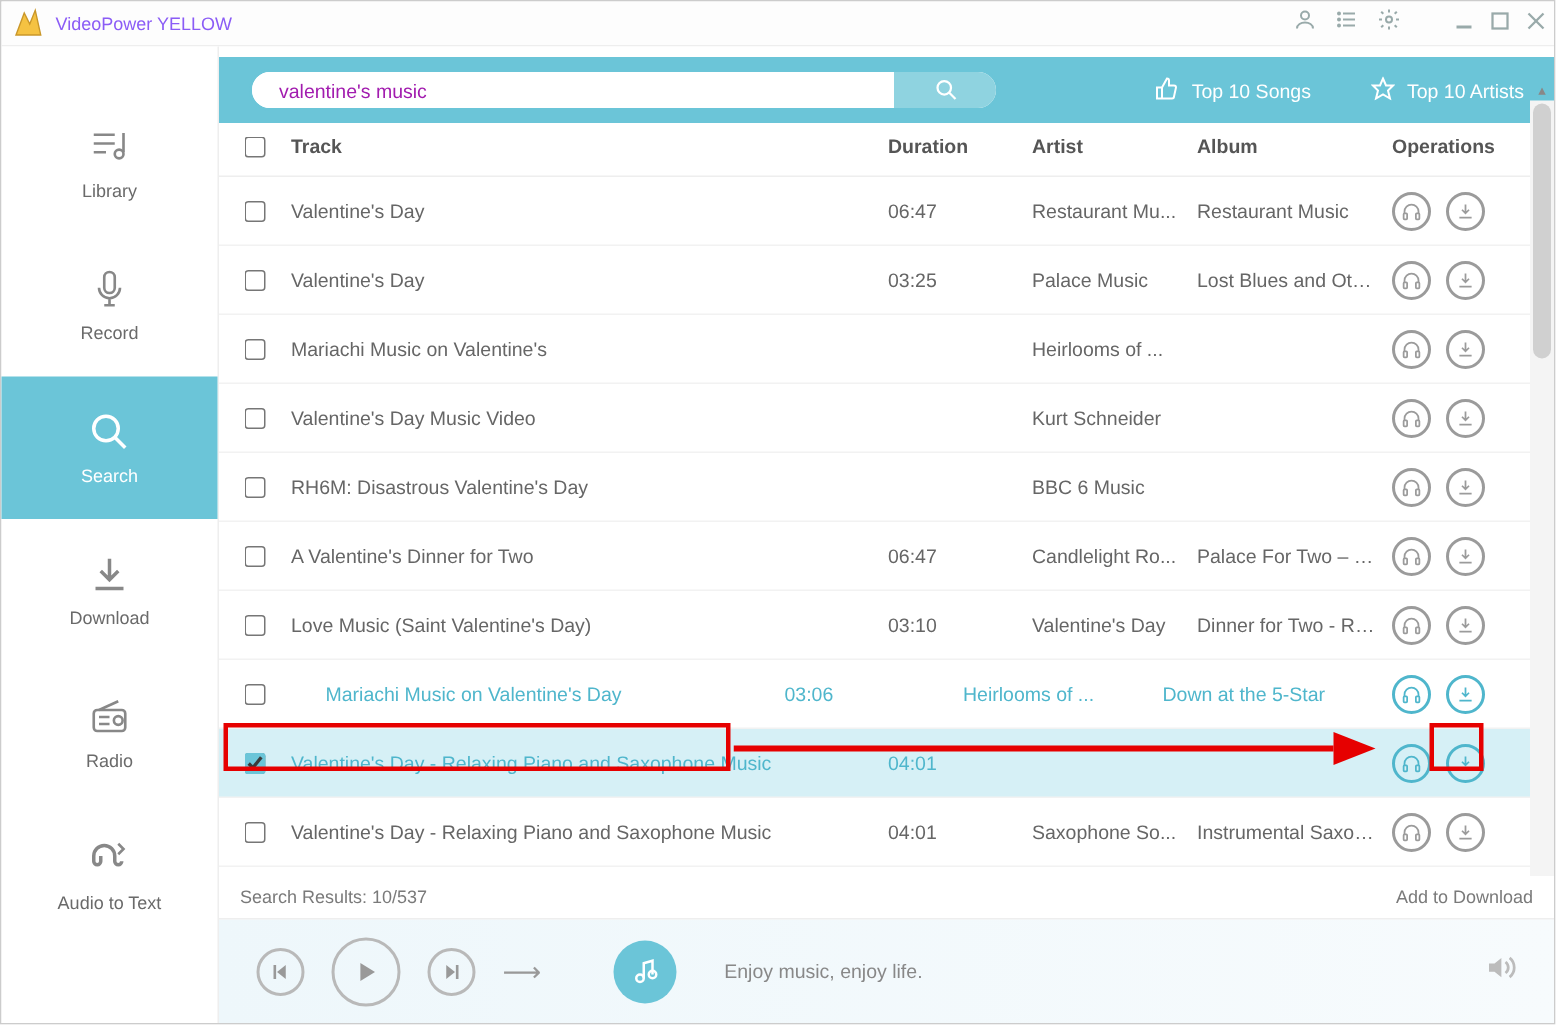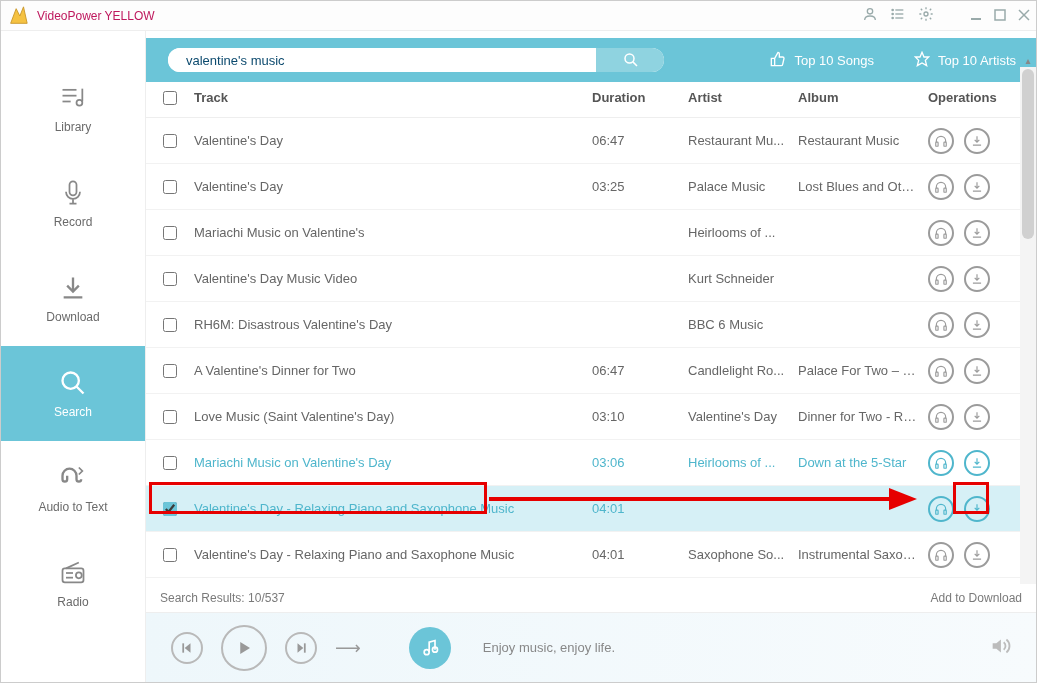--- a/index.html
+++ b/index.html
@@ -2,56 +2,56 @@
 <html><head>
 <meta charset="utf-8">
 <style>
 * { margin: 0; padding: 0; box-sizing: border-box; font-family: "Segoe UI", Arial, sans-serif; }
 body { background: #f5f5f5; display: flex; align-items: center; justify-content: center; min-height: 100vh; }
 .window { width: 1037px; height: 683px; background: #fff; border: 1px solid #ccc; display: flex; flex-direction: column; position: relative; }
 
 
 .titlebar { height: 30px; background: #fdfdfd; display: flex; align-items: center; padding: 0 6px; border-bottom: 1px solid #eee; }
 .titlebar .logo { width: 22px; height: 22px; margin-right: 8px; display: flex; align-items: center; justify-content: center; }
-.titlebar .title { font-size: 12px; color: #be185d; flex: 1; }
+.titlebar .title { font-size: 12px; color: #8b5cf6; flex: 1; }
 .titlebar .controls { display: flex; align-items: center; gap: 12px; color: #9aa; }
 .titlebar .controls svg, .titlebar .controls span { cursor: pointer; }
 
 
 .body { flex: 1; display: flex; min-height: 0; position: relative; }
 
 
 .sidebar { width: 145px; background: #fff; border-right: 1px solid #eee; display: flex; flex-direction: column; padding-top: 30px; }
 .sidebar-item { display: flex; flex-direction: column; align-items: center; justify-content: center; height: 95px; color: #6a6a6a; font-size: 12px; cursor: pointer; gap: 8px; }
 .sidebar-item.active { background: #6bc5d8; color: #fff; }
 .sidebar-item svg { stroke: #888; }
 .sidebar-item.active svg { stroke: #fff; }
 
 
 .main { flex: 1; display: flex; flex-direction: column; min-width: 0; }
 .topbar { height: 44px; background: #6bc5d8; display: flex; align-items: center; padding: 0 20px; gap: 18px; margin-top: 0; }
 .topbar-space { height: 7px; background: #fff; }
 .searchbox { flex: 0 0 auto; display: flex; align-items: center; background: #fff; border-radius: 22px; height: 28px; width: 500px; overflow: hidden; border: 2px solid #6bc5d8; }
-.searchbox input { flex: 1; border: none; outline: none; height: 100%; padding: 0 18px; font-size: 13px; color: #0c4a6e; }
+.searchbox input { flex: 1; border: none; outline: none; height: 100%; padding: 0 18px; font-size: 13px; color: #a21caf; }
 .search-btn { width: 70px; height: 28px; background: #8fd3e0; display: flex; align-items: center; justify-content: center; border-radius: 0 22px 22px 0; cursor: pointer; margin-right: -2px; }
 .toplinks { display: flex; gap: 40px; margin-left: auto; align-items: flex-end; }
 .toplink { display: flex; align-items: center; gap: 8px; color: #fff; font-size: 13px; cursor: pointer; }
 
 
 .table-wrap { flex: 1; overflow: hidden; display: flex; flex-direction: column; position: relative; }
 .thead { display: flex; align-items: center; height: 36px; font-size: 13px; color: #555; font-weight: 600; border-bottom: 1px solid #eee; padding: 0 8px 4px 0; }
 .col-check { width: 48px; display: flex; justify-content: center; }
 .col-track { flex: 1; padding-left: 0; }
 .col-dur { width: 96px; }
 .col-artist { width: 110px; }
 .col-album { width: 130px; }
 .col-ops { width: 100px; text-align: left; }
 .tbody { flex: 1; overflow-y: auto; }
 .row { display: flex; align-items: center; height: 46px; font-size: 13px; color: #666; border-bottom: 1px solid #f2f2f2; position: relative; padding-right: 8px;}
-.row.highlight { color: #4fb6cc; }
+.row.highlight { color: #4fb6cc; gap: 23px; }
 .row.sel { background: #d6f0f6; color: #4fb6cc; }
 .row .col-track, .row .col-artist, .row .col-album { white-space: nowrap; overflow: hidden; text-overflow: ellipsis; padding-right: 8px; }
 .ops { display: flex; gap: 10px; }
 .opbtn { width: 26px; height: 26px; border: 2px solid #9b9b9b; border-radius: 50%; display: flex; align-items: center; justify-content: center; cursor: pointer; }
 .opbtn svg { stroke: #9b9b9b; }
 .row.highlight .opbtn, .row.sel .opbtn { border-color: #4fb6cc; }
 .row.highlight .opbtn svg, .row.sel .opbtn svg { stroke: #4fb6cc; }
 input[type=checkbox] { width: 14px; height: 14px; accent-color: #6bc5d8; cursor: pointer; }
 
 
@@ -128,49 +128,49 @@
           </svg>
         <span>Library</span>
       </div>
       <div class="sidebar-item">
         <svg width="28" height="28" viewBox="0 0 24 24" fill="none" stroke-width="1.5">
             <rect x="9" y="2" width="6" height="12" rx="3"></rect>
             <path d="M6 11a6 6 0 0 0 12 0M12 17v4M9 21h6"></path>
           </svg>
         <span>Record</span>
       </div>
-      <div class="sidebar-item">
-        <svg width="28" height="28" viewBox="0 0 24 24" fill="none" stroke-width="2">
-            <path d="M12 3v12M7 10l5 5 5-5M4 20h16"></path>
-          </svg>
-        <span>Download</span>
-      </div>
       <div class="sidebar-item active">
         <svg width="28" height="28" viewBox="0 0 24 24" fill="none" stroke-width="2">
             <circle cx="10" cy="10" r="7"></circle>
             <line x1="15" y1="15" x2="21" y2="21"></line>
           </svg>
         <span>Search</span>
       </div>
       <div class="sidebar-item">
         <svg width="28" height="28" viewBox="0 0 24 24" fill="none" stroke-width="2">
-            <path d="M3 10a6 6 0 0 1 12 0v3a2 2 0 0 0 4 0M3 10v3a2 2 0 0 0 4 0v-3"></path>
-            <path d="M17 3l3 3-3 3" stroke-width="1.5"></path>
+            <path d="M12 3v12M7 10l5 5 5-5M4 20h16"></path>
           </svg>
-        <span>Audio to Text</span>
+        <span>Download</span>
       </div>
       <div class="sidebar-item">
         <svg width="28" height="28" viewBox="0 0 24 24" fill="none" stroke-width="1.5">
             <rect x="3" y="8" width="18" height="12" rx="2"></rect>
             <circle cx="17" cy="14" r="2.5"></circle>
             <line x1="6" y1="12" x2="12" y2="12"></line>
             <line x1="6" y1="16" x2="12" y2="16"></line>
             <line x1="6" y1="8" x2="17" y2="3"></line>
           </svg>
         <span>Radio</span>
+      </div>
+      <div class="sidebar-item">
+        <svg width="28" height="28" viewBox="0 0 24 24" fill="none" stroke-width="2">
+            <path d="M3 10a6 6 0 0 1 12 0v3a2 2 0 0 0 4 0M3 10v3a2 2 0 0 0 4 0v-3"></path>
+            <path d="M17 3l3 3-3 3" stroke-width="1.5"></path>
+          </svg>
+        <span>Audio to Text</span>
       </div>
     </div>
 
     <div class="main">
       <div class="topbar-space"></div>
       <div class="topbar">
         <div class="searchbox">
           <input type="text" value="valentine's music" style="">
           <div class="search-btn">
             <svg width="18" height="18" viewBox="0 0 24 24" fill="none" stroke="#fff" stroke-width="2">

